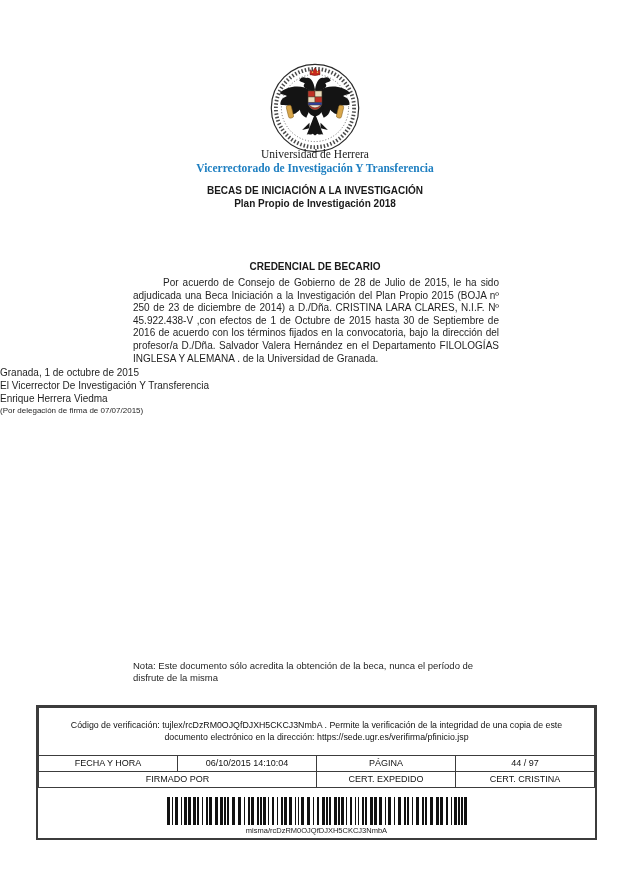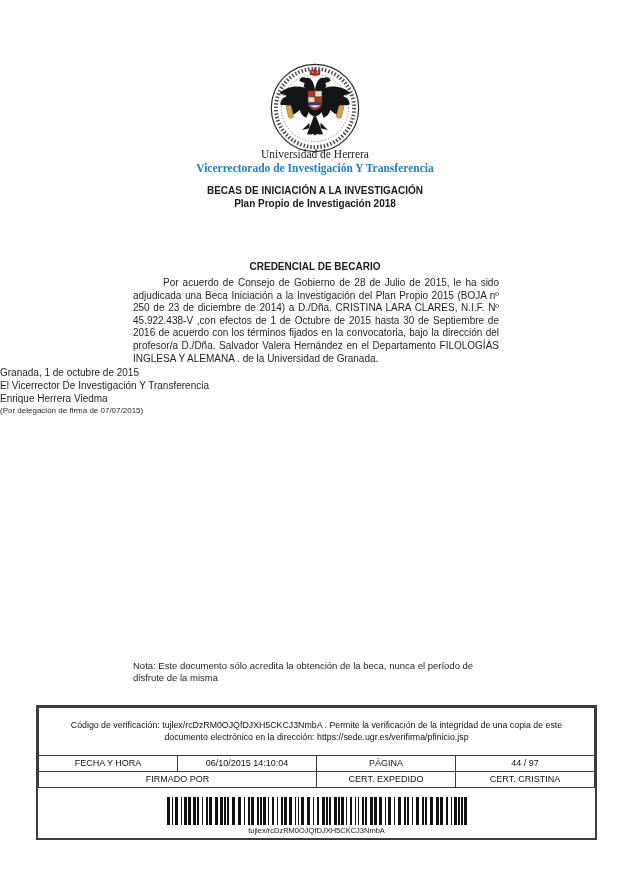--- a/index.html
+++ b/index.html
@@ -186,17 +186,17 @@
             <rect x="262.50" y="0" width="3.00" height="28"></rect>
             <rect x="268.50" y="0" width="3.00" height="28"></rect>
             <rect x="273.00" y="0" width="3.00" height="28"></rect>
             <rect x="279.00" y="0" width="1.50" height="28"></rect>
             <rect x="283.50" y="0" width="1.50" height="28"></rect>
             <rect x="286.50" y="0" width="3.00" height="28"></rect>
             <rect x="291.00" y="0" width="1.50" height="28"></rect>
             <rect x="294.00" y="0" width="1.50" height="28"></rect>
             <rect x="297.00" y="0" width="3.00" height="28"></rect>
           </svg></div>
-      <div class="barcode-caption">tujlex/rcDzRM0OJQfDJXH5CKCJ3NmbA</div>
+      <div class="barcode-caption">misma/rcDzRM0OJQfDJXH5CKCJ3NmbA</div>
     </div>
   </div>
 
 </div>
 
 </body></html>

